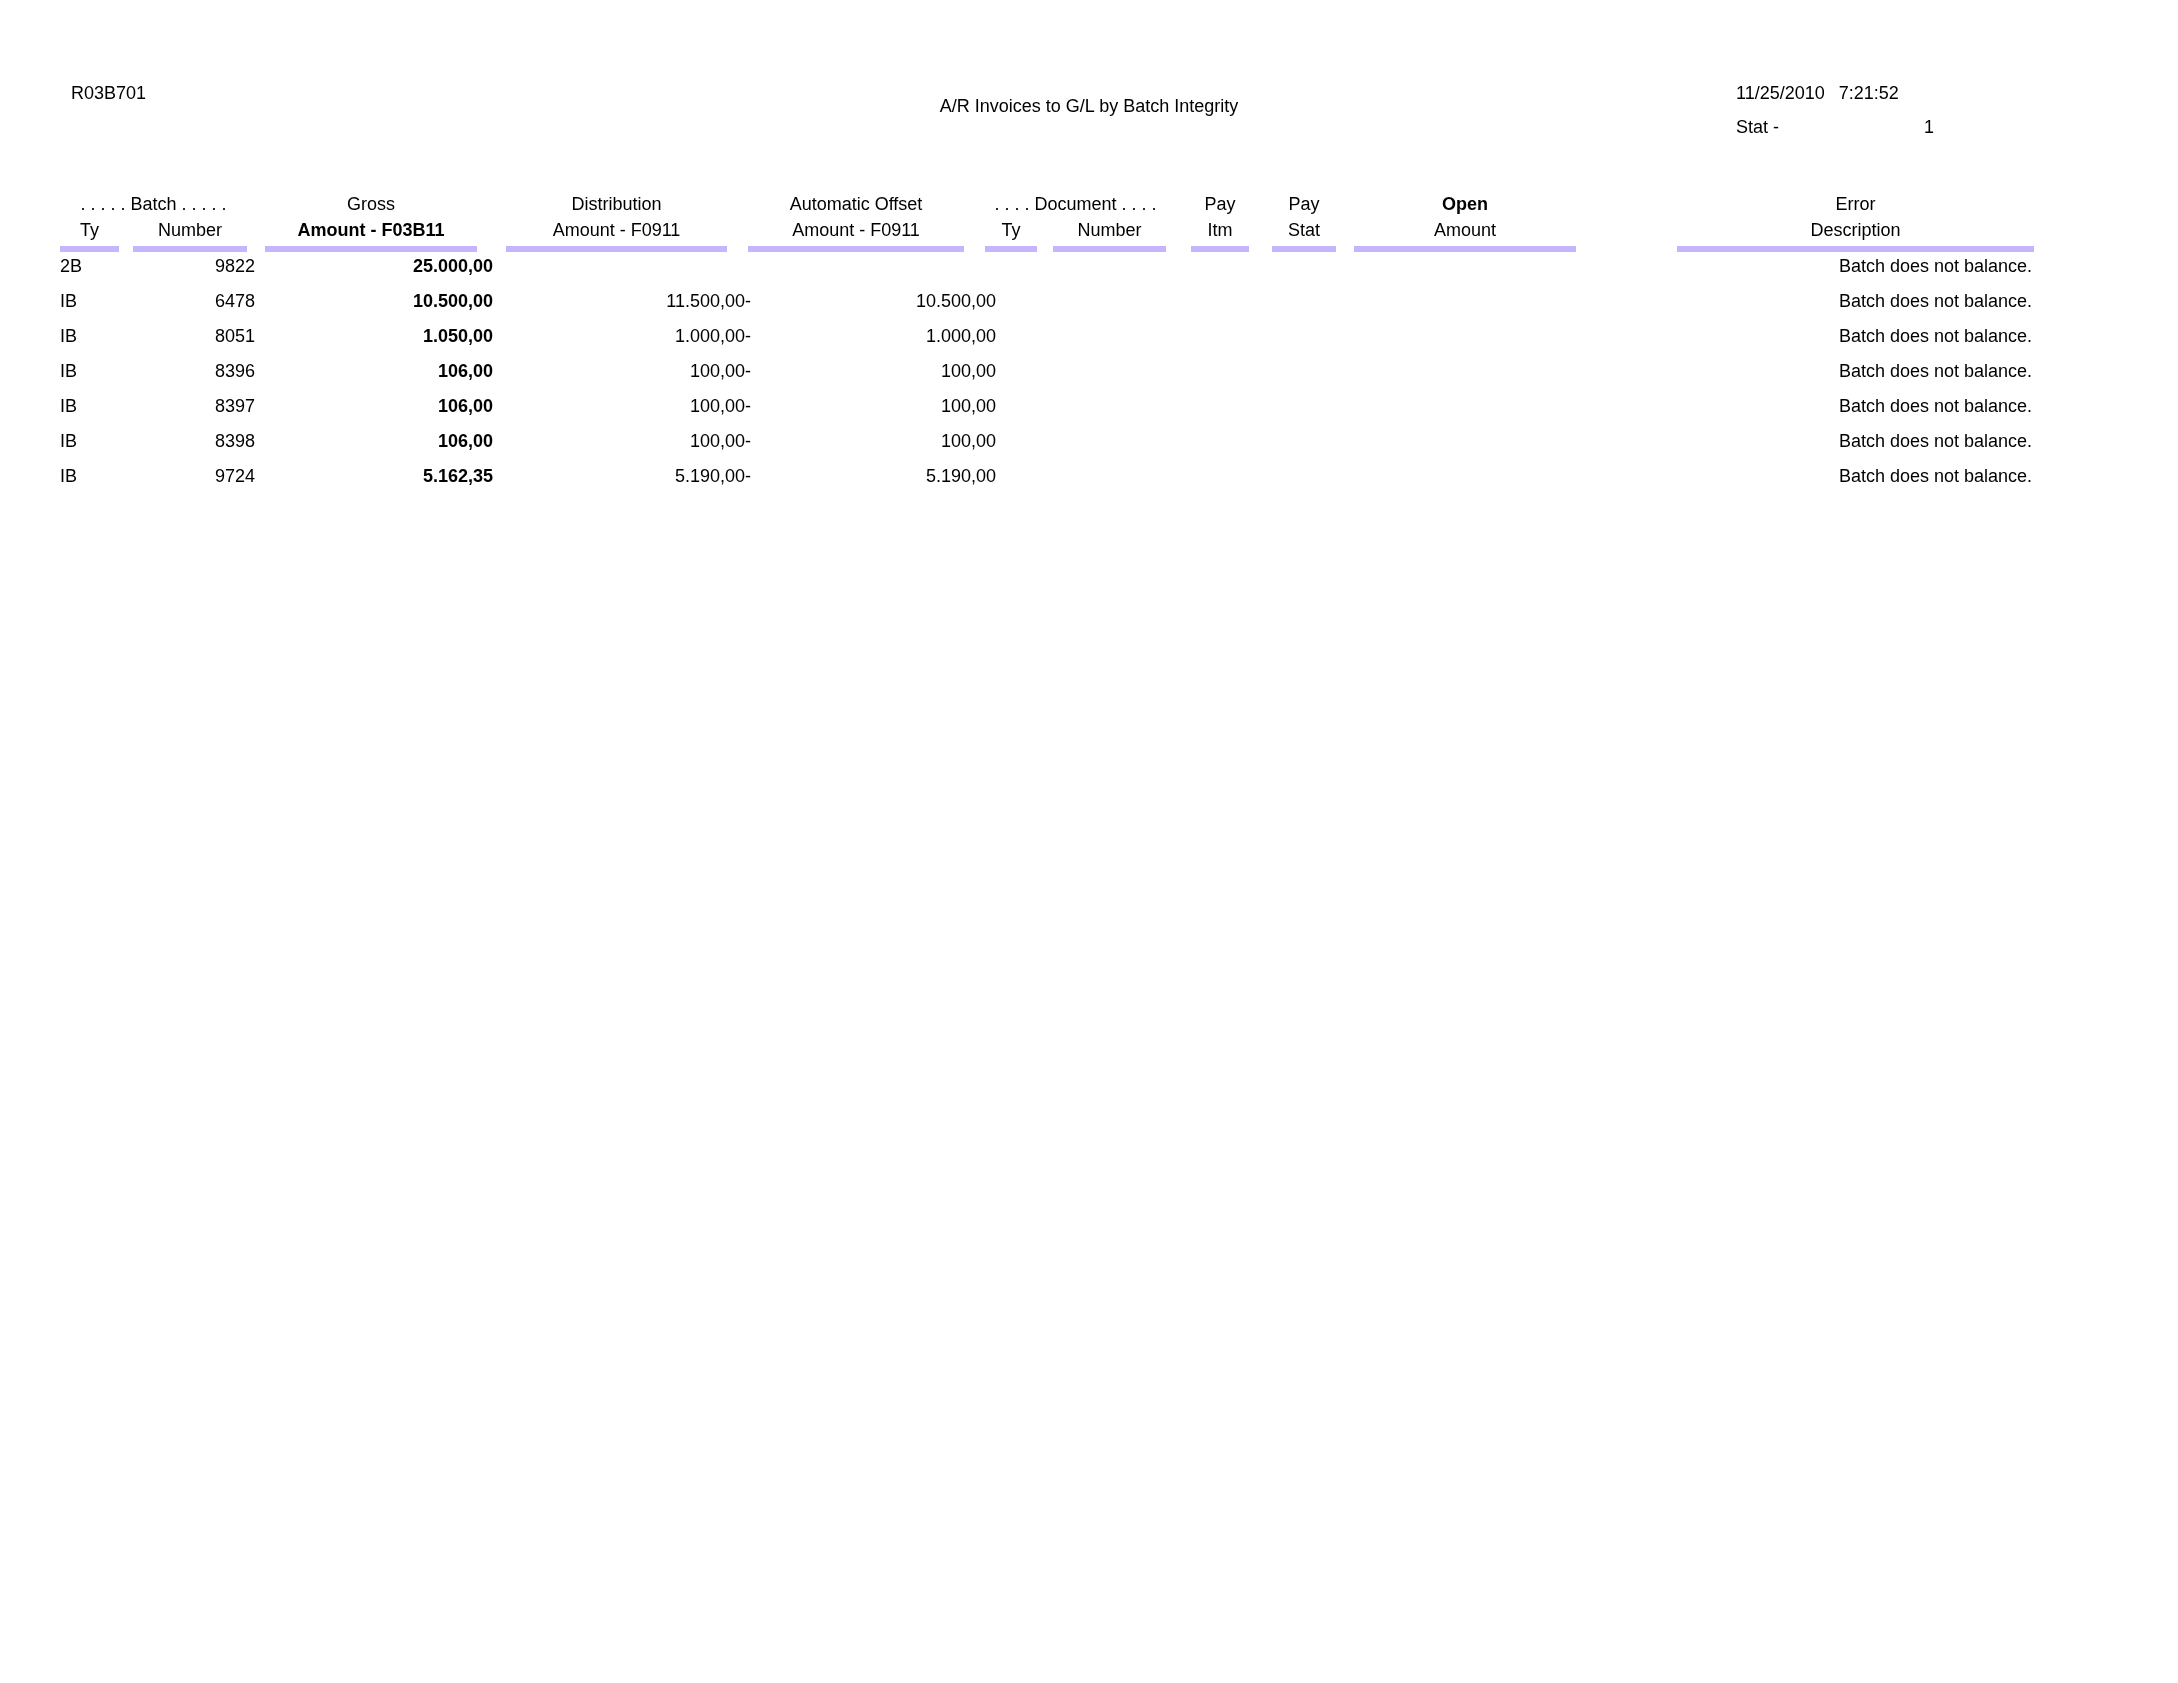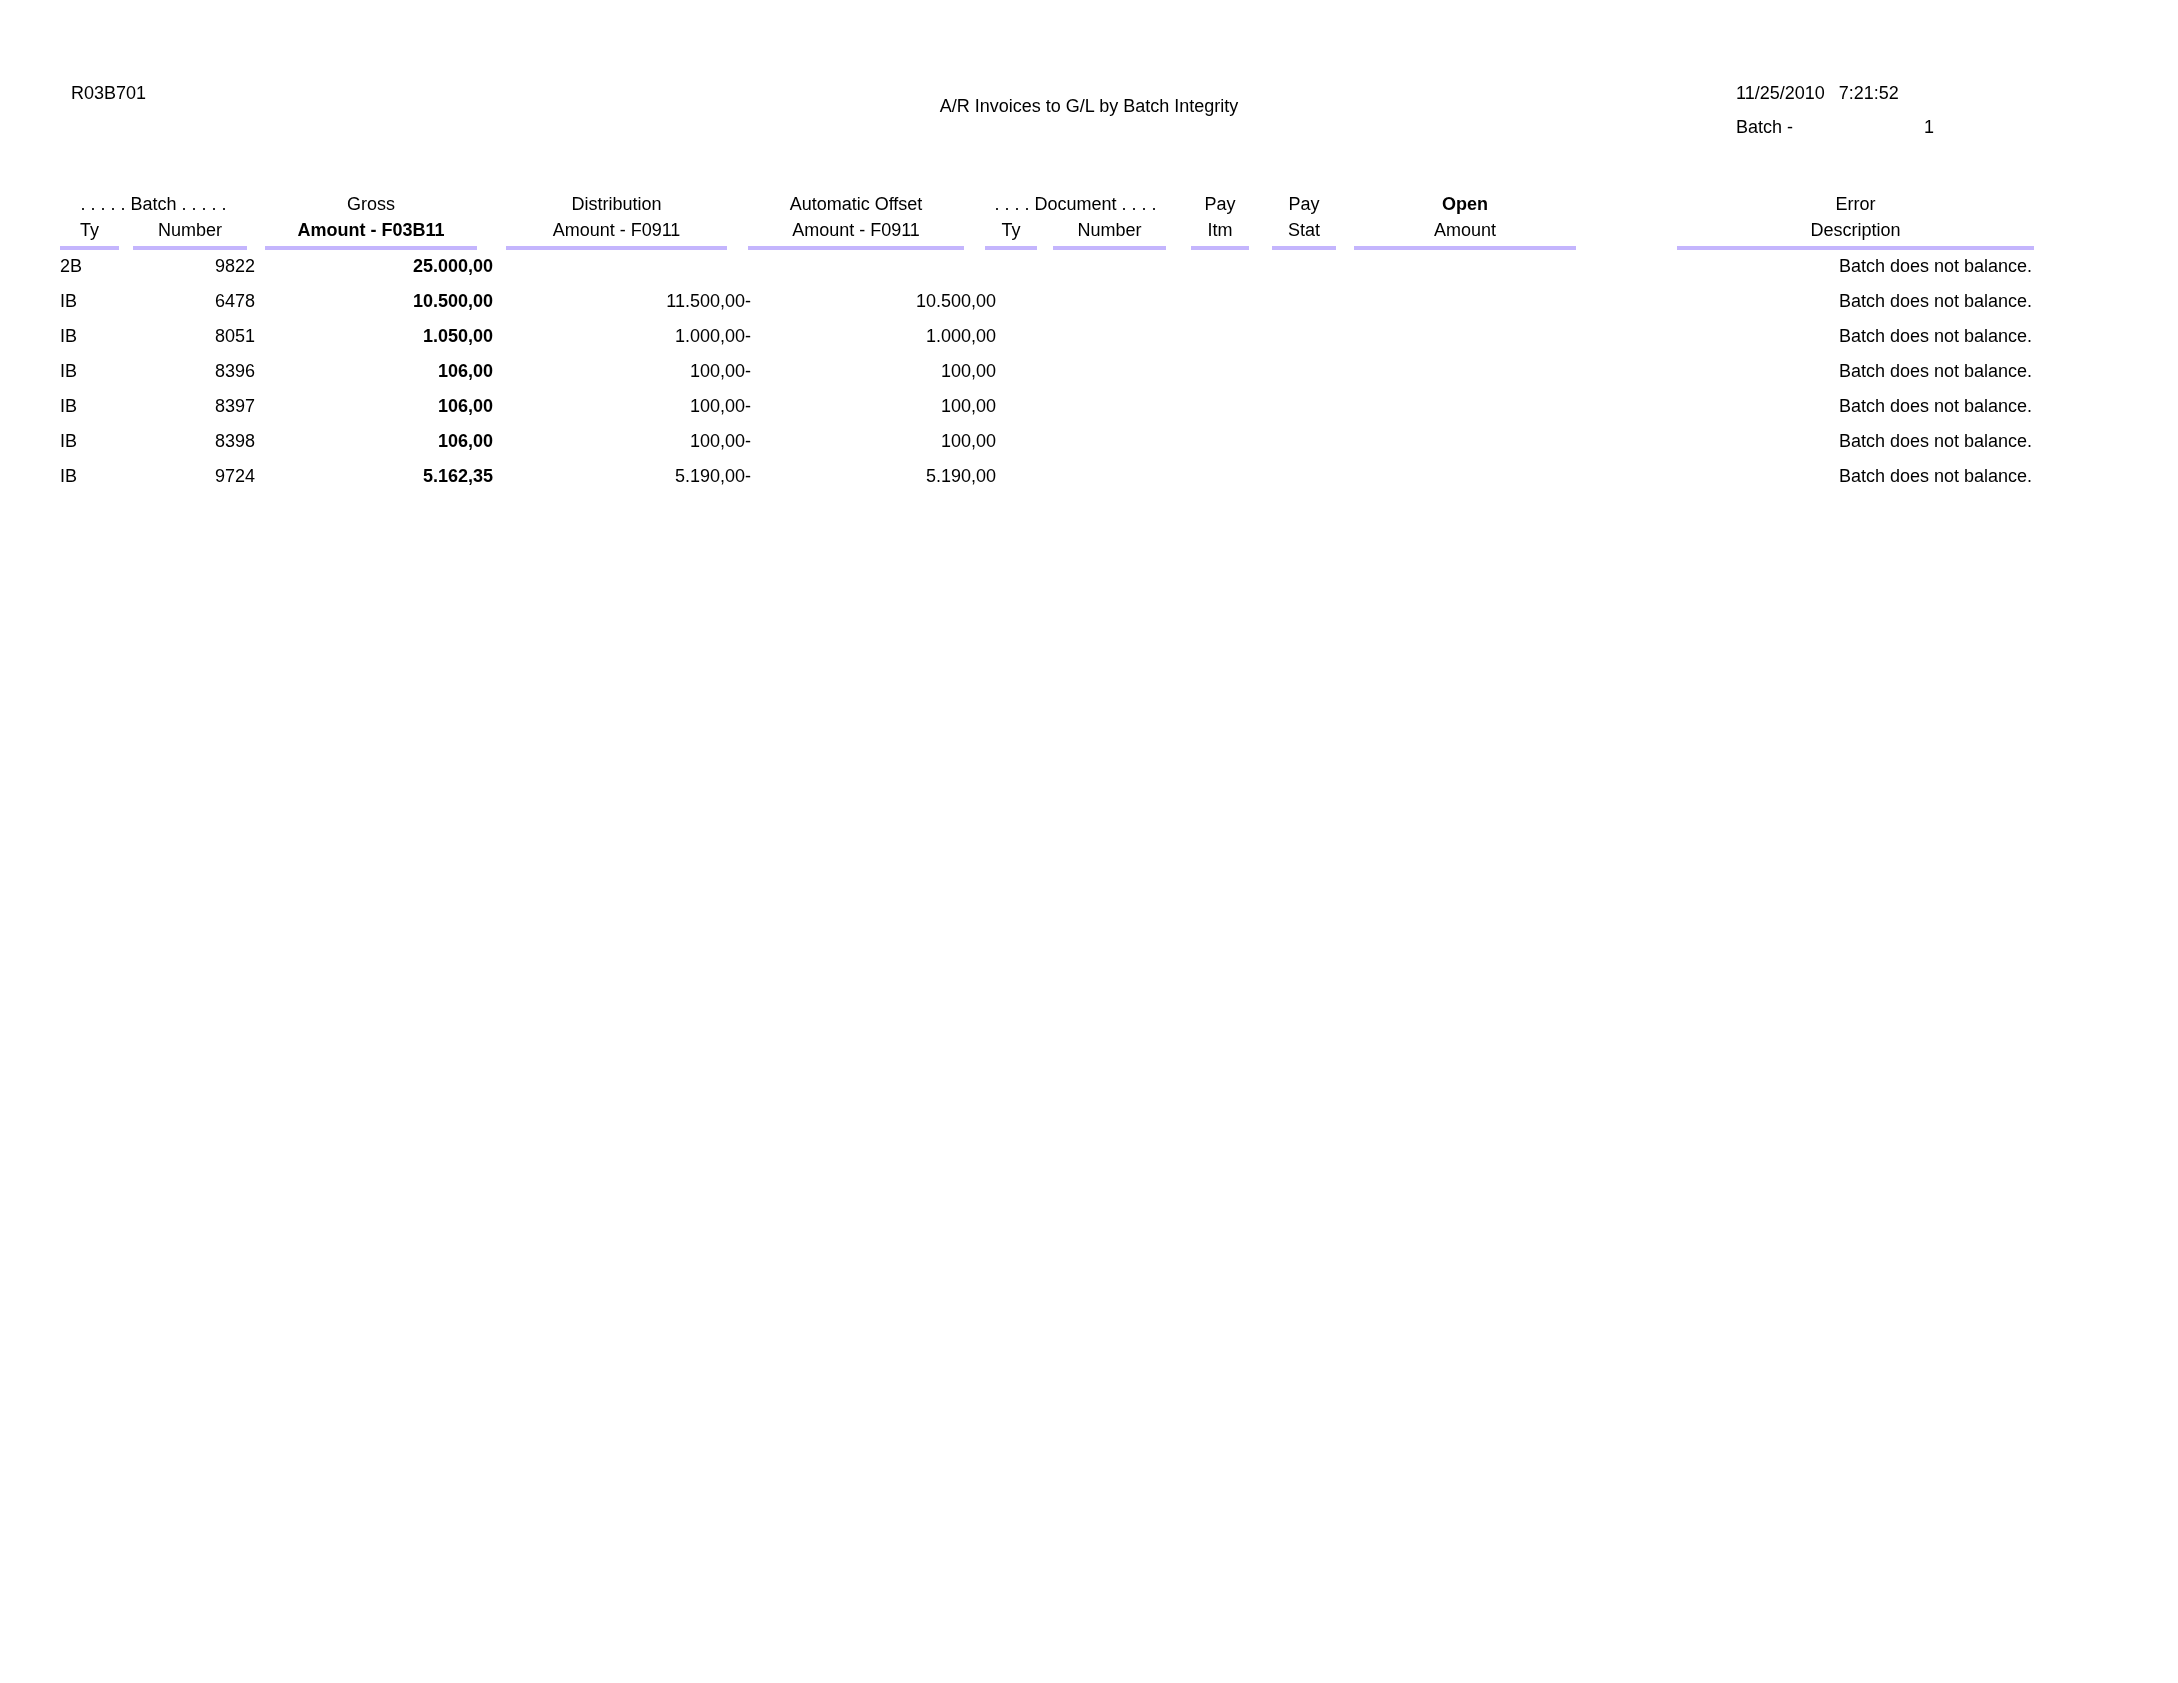--- a/index.html
+++ b/index.html
@@ -55,21 +55,21 @@
   .hg-doc   { margin-left: 21px;  width: 181px; text-align: center; }
   .hg8      { margin-left: 25px;  width: 58px;  text-align: center; }
   .hg9      { margin-left: 23px;  width: 64px;  text-align: center; }
   .hg10     { margin-left: 18px;  width: 222px; text-align: center; font-weight: bold; }
   .hg11     { margin-left: 101px; width: 357px; text-align: center; }
 
   
   .hrow2 .cell {
     text-align: center;
     padding-bottom: 5px;
-    border-bottom: 4px solid #c4b5fd;
+    border-bottom: 6px solid #c4b5fd;
   }
 
   
   .rows { position: absolute; left: 0; top: 249px; width: 2178px; }
   .row  { display: flex; align-items: center; height: 35px; gap: 8px; }
 </style>
 </head>
 <body>
 
 <div class="page">
@@ -78,21 +78,21 @@
 
   <div class="center-block">
     <div class="title-line2">A/R Invoices to G/L by Batch Integrity</div>
   </div>
 
   <div class="datetime-block">
     <span>11/25/2010</span><span class="time">7:21:52</span>
   </div>
 
   <div class="page-block">
-    <span>Batch -</span>
+    <span>Stat -</span>
     <span class="page-number">1</span>
   </div>
 
   <div class="thead">
     <div class="hrow hrow1">
       <div class="cell hg-batch">. . . . . Batch . . . . .</div>
       <div class="cell hg3">Gross</div>
       <div class="cell hg4">Distribution</div>
       <div class="cell hg5">Automatic Offset</div>
       <div class="cell hg-doc">. . . . Document . . . .</div>

